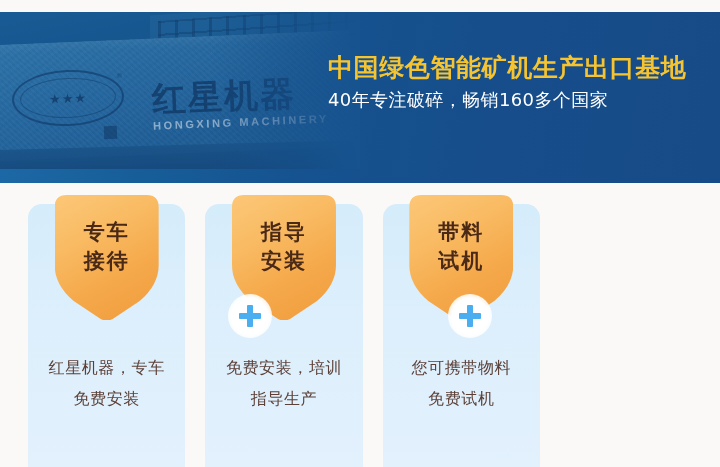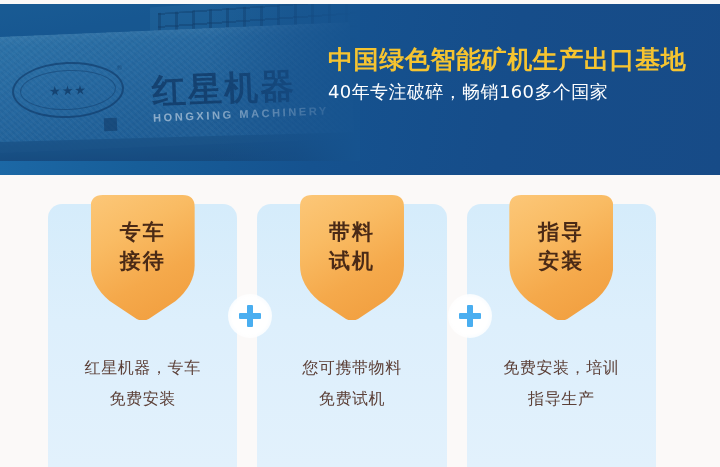--- a/index.html
+++ b/index.html
@@ -18,21 +18,21 @@
     position: relative;
     width: 720px;
     height: 467px;
     overflow: hidden;
   }
 
   
   .banner {
     position: absolute;
     left: 0;
-    top: 4px;
+    top: 12px;
     width: 720px;
     height: 171px;
     background: linear-gradient(100deg, #1d6aa8 0%, #175e99 22%, #15528f 45%, #164d8a 70%, #174b87 100%);
     overflow: hidden;
   }
   
   .banner-photo {
     position: absolute;
     left: 0;
     top: 0;
@@ -188,23 +188,23 @@
     color: #ffffff;
     letter-spacing: .4px;
     line-height: 1.1;
     white-space: nowrap;
     font-family: "DejaVu Sans", sans-serif;
   }
 
   
   .cards {
     position: absolute;
-    left: 48px;
+    left: 28px;
     top: 204px;
-    width: 608px;
+    width: 512px;
     height: 263px;
     display: flex;
     gap: 20px;
   }
   .card {
     position: relative;
     width: 200px;
     height: 263px;
     background: linear-gradient(180deg, #d5ecfb 0%, #ddeffc 45%, #e2f1fc 100%);
     border-radius: 14px 14px 0 0;
@@ -318,37 +318,37 @@
         <span class="badge-line">接待</span>
       </div>
       <div class="card-desc">
         <span class="l1">红星机器，专车</span>
         <span class="l2">免费安装</span>
       </div>
     </div>
 
     <div class="card">
       <div class="badge">
+        <span class="badge-line">指导</span>
+        <span class="badge-line">安装</span>
+      </div>
+      <div class="card-desc">
+        <span class="l1">免费安装，培训</span>
+        <span class="l2">指导生产</span>
+      </div>
+    </div>
+
+    <div class="card">
+      <div class="badge">
         <span class="badge-line">带料</span>
         <span class="badge-line">试机</span>
       </div>
       <div class="card-desc">
         <span class="l1">您可携带物料</span>
         <span class="l2">免费试机</span>
-      </div>
-    </div>
-
-    <div class="card">
-      <div class="badge">
-        <span class="badge-line">指导</span>
-        <span class="badge-line">安装</span>
-      </div>
-      <div class="card-desc">
-        <span class="l1">免费安装，培训</span>
-        <span class="l2">指导生产</span>
       </div>
     </div>
   </div>
 
   <div class="plus plus-1">
     <span class="plus-glyph"></span>
   </div>
   <div class="plus plus-2">
     <span class="plus-glyph"></span>
   </div>

